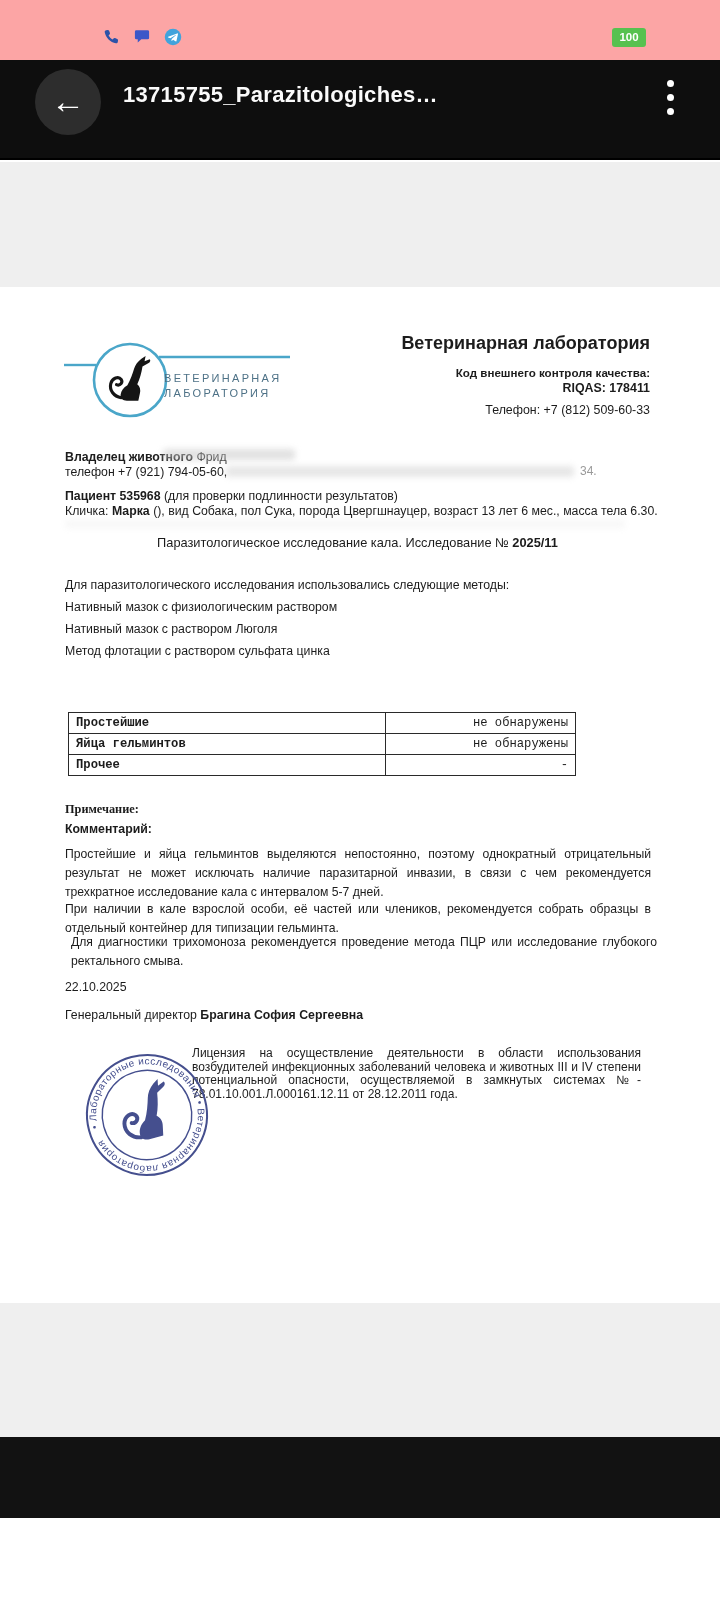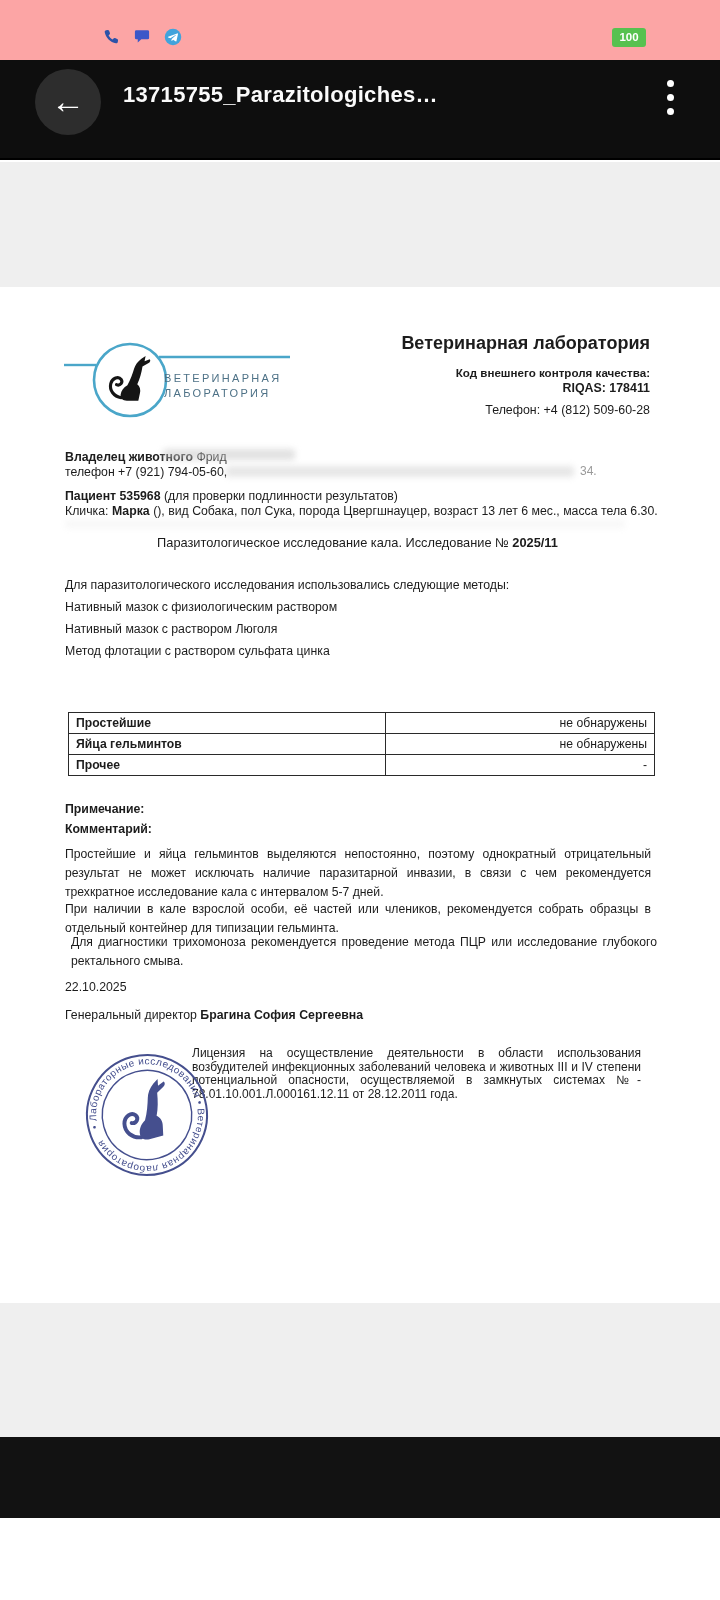--- a/index.html
+++ b/index.html
@@ -34,21 +34,21 @@
   .abs{position:absolute;}
   .doc-t{font-size:12.3px;color:#1c1c1c;white-space:nowrap;}
   .b{font-weight:bold;}
   .right-col{position:absolute;right:70px;text-align:right;white-space:nowrap;}
 
   .logo-svg{position:absolute;left:62px;top:38px;}
   .logo-text{font-size:11px;letter-spacing:2.3px;fill:#4d7186;font-family:"Liberation Sans",sans-serif;}
 
   .study-title{position:absolute;left:65px;top:248px;width:585px;text-align:center;font-size:12.8px;white-space:nowrap;}
 
-  table.results{position:absolute;left:68px;top:425px;width:587px;border-collapse:collapse;table-layout:fixed;}
+  table.results{position:absolute;left:68px;top:425px;width:508px;border-collapse:collapse;table-layout:fixed;font-family:Liberation Mono, monospace;}
   table.results td{border:1px solid #2a2a2a;height:21px;font-size:12.2px;padding:0 7px;}
   table.results td.c1{width:317px;font-weight:bold;}
   table.results td.c2{text-align:right;}
 
   .para{position:absolute;left:65px;width:586px;font-size:12.2px;line-height:19px;text-align:justify;color:#1c1c1c;}
   .license{position:absolute;left:192px;top:760px;width:449px;font-size:12px;line-height:13.5px;text-align:justify;}
 
   .ghost{position:absolute;background:#c9c9c9;filter:blur(3px);border-radius:3px;}
   .ghost-text{position:absolute;color:#9a9a9a;font-size:12px;filter:blur(.6px);text-align:center;}
 
@@ -102,21 +102,21 @@
       <line x1="97" y1="32" x2="228" y2="32" stroke="#4aa6c9" stroke-width="2.4"></line>
       <circle cx="68" cy="55" r="36" fill="none" stroke="#4aa6c9" stroke-width="2.6"></circle>
       <use href="#pet" x="42" y="28" width="52" height="54" style="color:#151515"></use>
       <text x="102" y="57" class="logo-text">ВЕТЕРИНАРНАЯ</text>
       <text x="102" y="72" class="logo-text">ЛАБОРАТОРИЯ</text>
     </svg>
 
     <div class="right-col b" style="top:46px;font-size:18px;">Ветеринарная лаборатория</div>
     <div class="right-col b" style="top:79px;font-size:11.6px;">Код внешнего контроля качества:</div>
     <div class="right-col b" style="top:94px;font-size:12.4px;">RIQAS: 178411</div>
-    <div class="right-col" style="top:116px;font-size:12.4px;">Телефон: +4 (812) 509-60-28</div>
+    <div class="right-col" style="top:116px;font-size:12.4px;">Телефон: +7 (812) 509-60-33</div>
 
     <div class="abs doc-t" style="left:65px;top:163px;">
       <span class="b">Владелец животного</span>
       <span>Фрид</span>
     </div>
     <div class="ghost" style="left:163px;top:162px;width:132px;height:11px;opacity:.55;"></div>
     <div class="abs doc-t" style="left:65px;top:178px;">телефон +7 (921) 794-05-60,</div>
     <div class="ghost" style="left:226px;top:179px;width:348px;height:11px;opacity:.45;"></div>
     <div class="ghost-text" style="left:580px;top:177px;">34.</div>
 
@@ -152,21 +152,21 @@
         <td class="c1">Яйца гельминтов</td>
         <td class="c2">не обнаружены</td>
       </tr>
       <tr>
         <td class="c1">Прочее</td>
         <td class="c2">-</td>
       </tr>
     </tbody>
       </table>
 
-    <div class="abs doc-t b" style="left:65px;top:515px;">Примечание:</div>
+    <div class="abs doc-t b" style="left:65px;top:515px;font-family:Liberation Serif, serif;">Примечание:</div>
     <div class="abs doc-t b" style="left:65px;top:535px;">Комментарий:</div>
     <div class="para" style="top:558px;">Простейшие и яйца гельминтов выделяются непостоянно, поэтому однократный отрицательный результат не может исключать наличие паразитарной инвазии, в связи с чем рекомендуется трехкратное исследование кала с интервалом 5-7 дней.</div>
     <div class="para" style="top:613px;">При наличии в кале взрослой особи, её частей или члеников, рекомендуется собрать образцы в отдельный контейнер для типизации гельминта.</div>
     <div class="para" style="top:646px;margin-left:6px;">Для диагностики трихомоноза рекомендуется проведение метода ПЦР или исследование глубокого ректального смыва.</div>
 
     <div class="abs doc-t" style="left:65px;top:693px;">22.10.2025</div>
     <div class="abs doc-t" style="left:65px;top:721px;">
       <span>Генеральный директор</span>
       <span class="b">Брагина София Сергеевна</span>
     </div>

